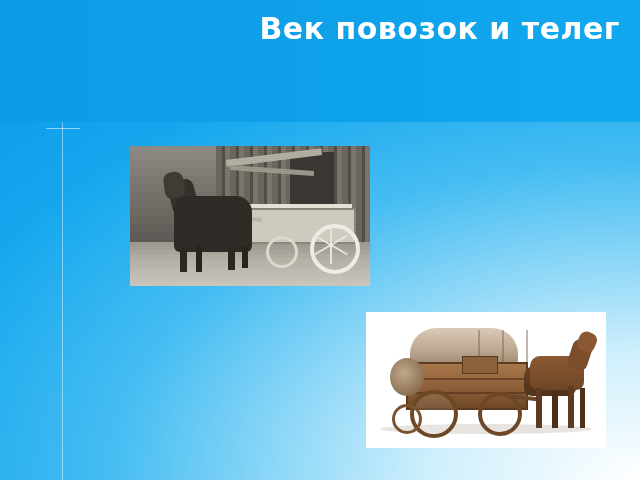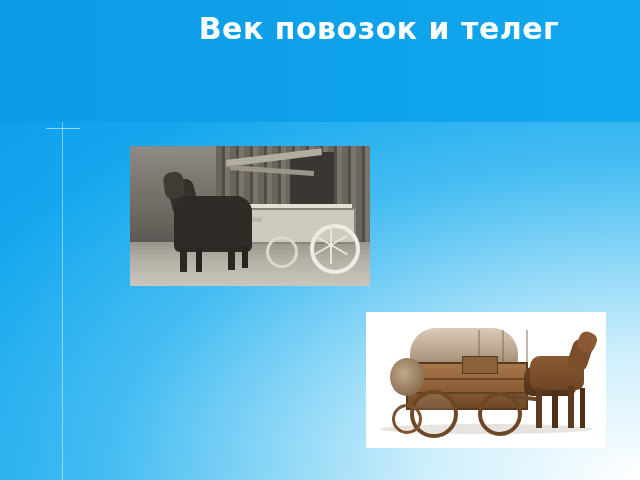--- a/index.html
+++ b/index.html
@@ -48,21 +48,21 @@
   .title {
     position: absolute;
     left: 60px;
     top: 10px;
     width: 560px;
     color: #ffffff;
     font-size: 30px;
     font-weight: bold;
     line-height: 1.24;
     letter-spacing: 0.5px;
-    text-align: center;
+    text-align: right;
     text-indent: 78px;
     font-family: "DejaVu Sans", sans-serif;
   }
 
   
   .photo1 {
     position: absolute;
     left: 130px;
     top: 146px;
     width: 240px;

